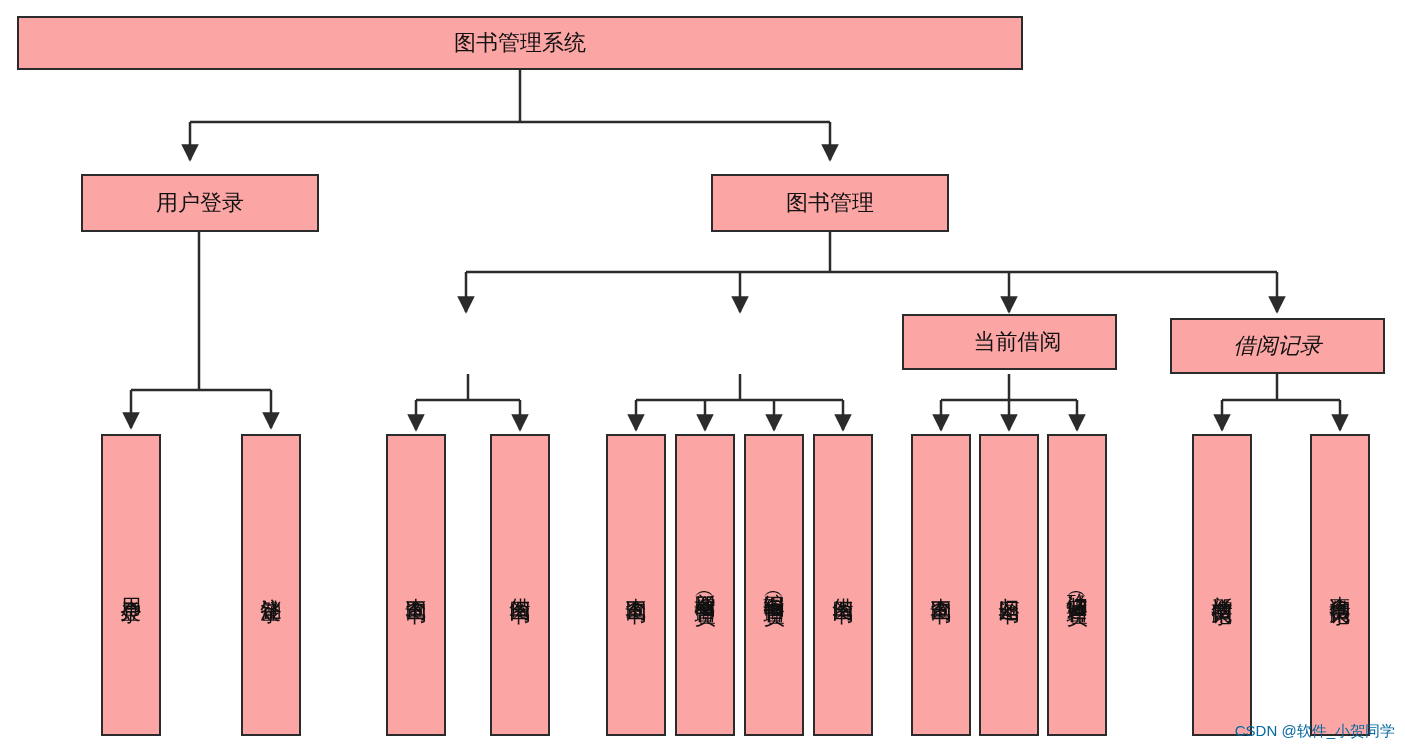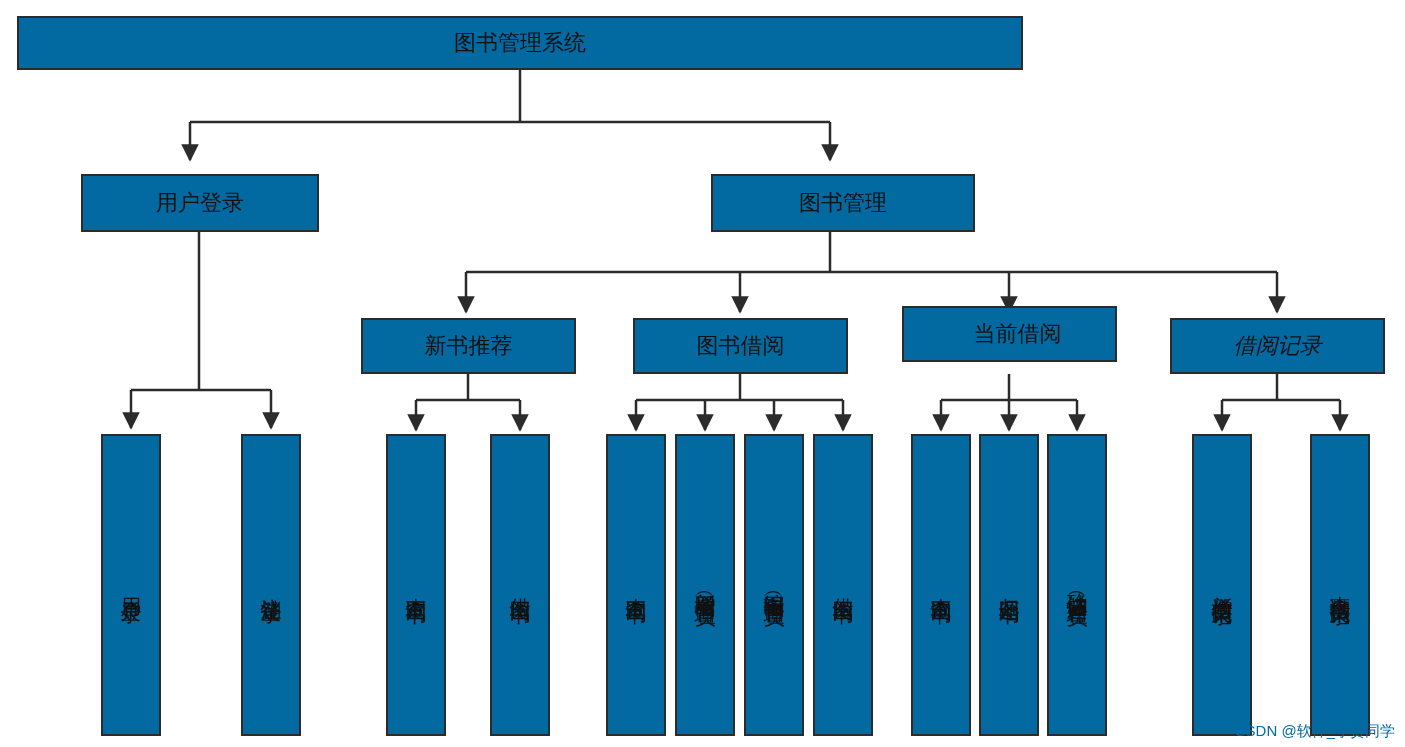--- a/index.html
+++ b/index.html
@@ -23,21 +23,21 @@
     left: 0;
     top: 0;
     width: 1405px;
     height: 747px;
     pointer-events: none;
   }
   .node {
     position: absolute;
     box-sizing: border-box;
     border: 2px solid #2b2b2b;
-    background: #0369a1;
+    background: #fca5a5;
     display: flex;
     align-items: center;
     justify-content: center;
     text-align: center;
     font-size: 22px;
     line-height: 1.15;
     color: #111111;
   }
   .node.vertical {
     writing-mode: vertical-rl;
@@ -114,31 +114,25 @@
     </g>
   </svg>
 
   <div class="node" style="left:17px; top:16px; width:1006px; height:54px;">
     <span>图书管理系统</span>
   </div>
 
   <div class="node" style="left:81px; top:174px; width:238px; height:58px;">
     <span>用户登录</span>
   </div>
-  <div class="node" style="left:711px; top:174px; width:264px; height:58px;">
+  <div class="node" style="left:711px; top:174px; width:238px; height:58px;">
     <span>图书管理</span>
   </div>
 
-  <div class="node" style="left:361px; top:318px; width:215px; height:56px;">
-    <span>新书推荐</span>
-  </div>
-  <div class="node" style="left:633px; top:318px; width:215px; height:56px;">
-    <span>图书借阅</span>
-  </div>
-  <div class="node" style="left:902px; top:306px; width:215px; height:56px;padding-left:16px;">
+  <div class="node" style="left:902px; top:314px; width:215px; height:56px;padding-left:16px;">
     <span>当前借阅</span>
   </div>
   <div class="node" style="left:1170px; top:318px; width:215px; height:56px;font-style:italic;">
     <span>借阅记录</span>
   </div>
 
   <div class="node vertical" style="left:101px; top:434px; width:60px; height:302px;">
     <span>用户登录</span>
   </div>
   <div class="node vertical" style="left:241px; top:434px; width:60px; height:302px;">

